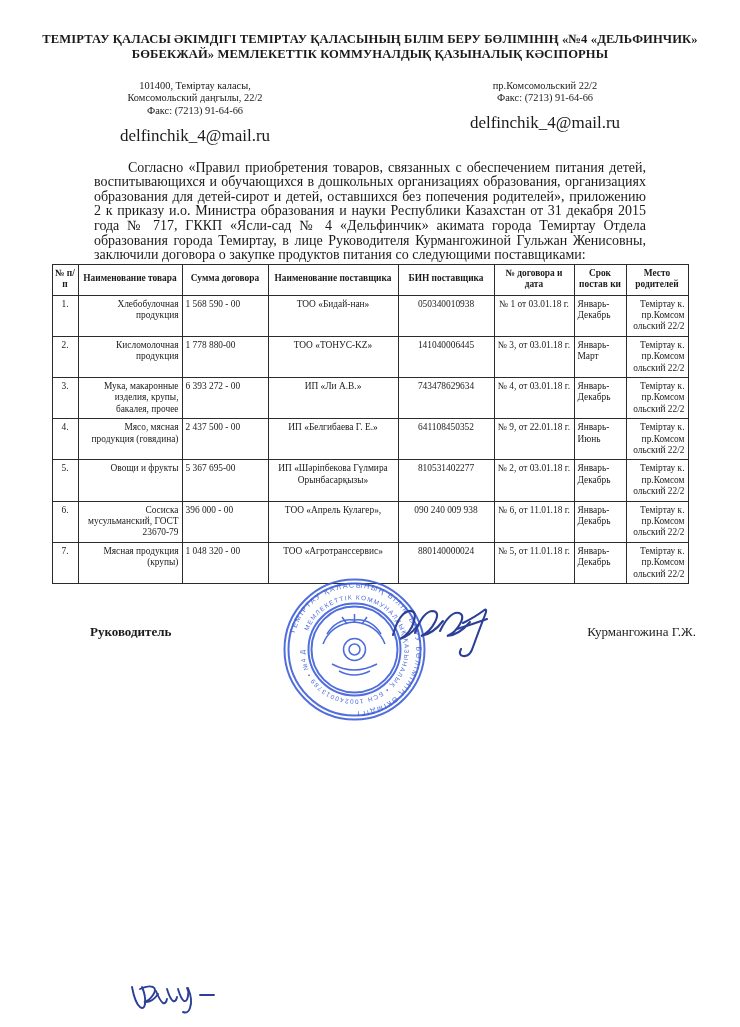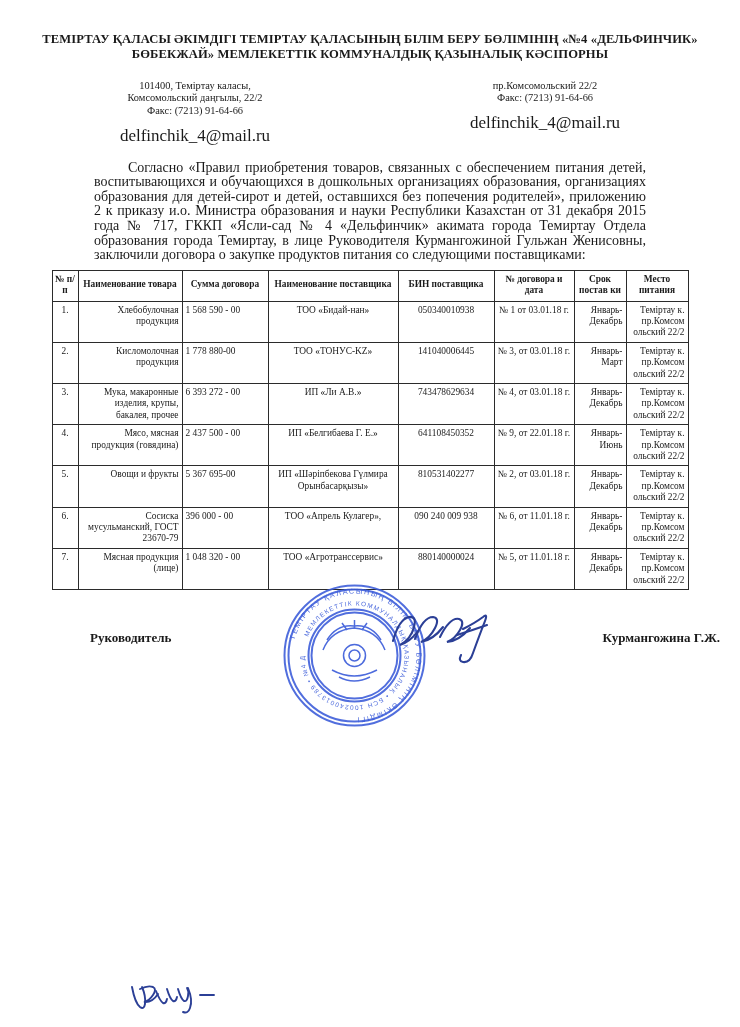--- a/index.html
+++ b/index.html
@@ -47,21 +47,21 @@
     width:552px;
     font-size:14px;
     line-height:14.6px;
     text-align:justify;
     text-indent:34px;
     hyphens:none;
   }
 
   
   table.contracts{
-    margin:7px auto 0 auto;
+    margin:1px auto 0 auto;
     border-collapse:collapse;
     width:622px;
     table-layout:fixed;
   }
   table.contracts th,
   table.contracts td{
     border:1px solid #2b2b2b;
     font-size:9.4px;
     line-height:11.4px;
     padding:3px 3px;
@@ -72,21 +72,21 @@
     font-weight:bold;
     vertical-align:middle;
     padding:3px 2px 4px 2px;
   }
   td.c-num{text-align:center;}
   td.c-name{text-align:right;padding-left:6px;}
   td.c-sum{text-align:left;padding-left:8px;}
   td.c-supplier{text-align:center;}
   td.c-bin{text-align:center;}
   td.c-contract{text-align:center;}
-  td.c-term{text-align:right;}
+  td.c-term{text-align:left;}
   td.c-place{text-align:right;line-height:11.2px;}
 
   col.w-num{width:26px;}
   col.w-name{width:104px;}
   col.w-sum{width:86px;}
   col.w-supplier{width:130px;}
   col.w-bin{width:96px;}
   col.w-contract{width:80px;}
   col.w-term{width:52px;}
   col.w-place{width:62px;}
@@ -95,22 +95,22 @@
   .signature-row{
     position:relative;
     margin-top:40px;
     padding:0 18px 0 90px;
     display:flex;
     box-sizing:border-box;
     align-items:flex-end;
   }
   .sig-title{font-size:13px;font-weight:bold;}
   .sig-name{
-    font-size:13px;font-weight:bold;
-    margin-left:auto;margin-right:2px;
+    font-size:13px;font-weight:normal;
+    margin-left:auto;margin-right:26px;
   }
 
   
   .seal{
     position:absolute;
     left:277px;top:-52px;
     width:155px;height:155px;
     pointer-events:none;
   }
   .seal svg{display:block;}
@@ -177,21 +177,21 @@
     </colgroup>
     <thead>
       <tr>
         <th>№ п/п</th>
         <th>Наименование товара</th>
         <th>Сумма договора</th>
         <th>Наименование поставщика</th>
         <th>БИН поставщика</th>
         <th>№ договора и дата</th>
         <th>Срок постав ки</th>
-        <th>Место питания</th>
+        <th>Место родителей</th>
       </tr>
     </thead>
     <tbody>
         <tr>
           <td class="c-num">1.</td>
           <td class="c-name">Хлебобулочная продукция</td>
           <td class="c-sum">1 568 590 - 00</td>
           <td class="c-supplier">ТОО «Бидай-нан»</td>
           <td class="c-bin">050340010938</td>
           <td class="c-contract">№ 1 от 03.01.18 г.</td>
@@ -243,21 +243,21 @@
           <td class="c-name">Сосиска мусульманский, ГОСТ 23670-79</td>
           <td class="c-sum">396 000 - 00</td>
           <td class="c-supplier">ТОО «Апрель Кулагер»,</td>
           <td class="c-bin">090 240 009 938</td>
           <td class="c-contract">№ 6, от 11.01.18 г.</td>
           <td class="c-term">Январь-Декабрь</td>
           <td class="c-place">Теміртау к. пр.Комсом ольский 22/2</td>
         </tr>
         <tr>
           <td class="c-num">7.</td>
-          <td class="c-name">Мясная продукция (лице)</td>
+          <td class="c-name">Мясная продукция (крупы)</td>
           <td class="c-sum">1 048 320 - 00</td>
           <td class="c-supplier">ТОО «Агротранссервис»</td>
           <td class="c-bin">880140000024</td>
           <td class="c-contract">№ 5, от 11.01.18 г.</td>
           <td class="c-term">Январь-Декабрь</td>
           <td class="c-place">Теміртау к. пр.Комсом ольский 22/2</td>
         </tr>
       </tbody>
   </table>
 

